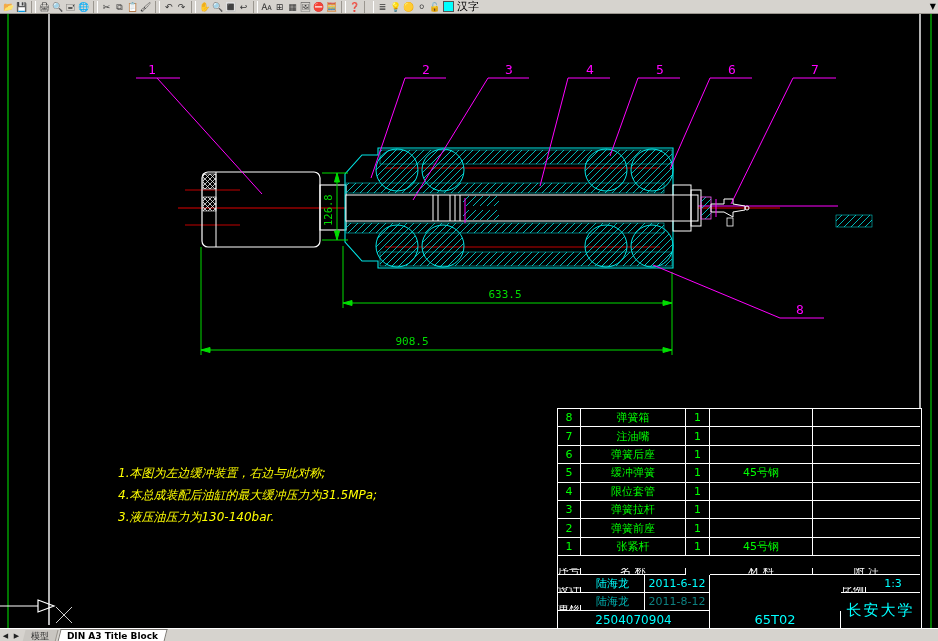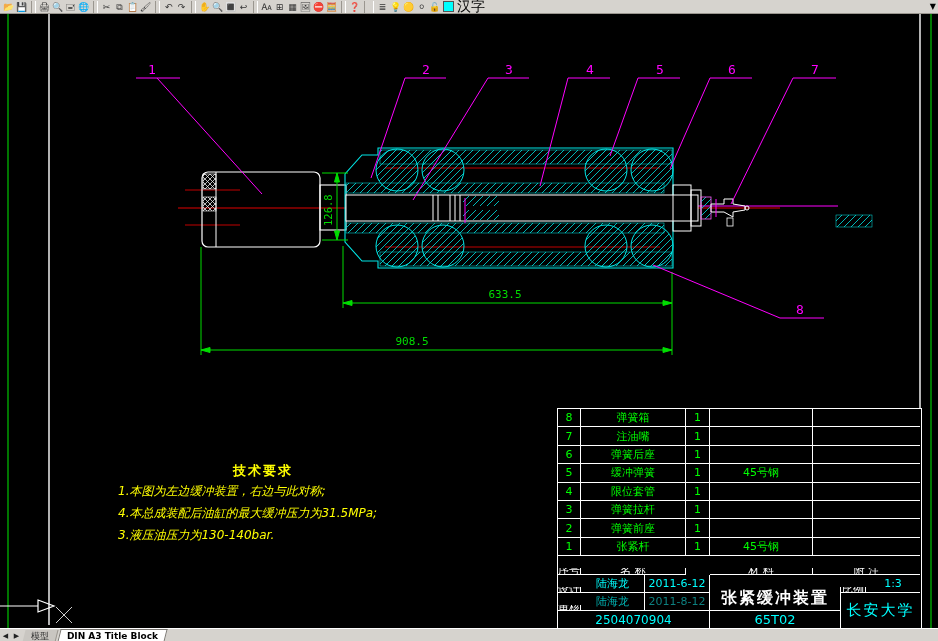--- a/index.html
+++ b/index.html
@@ -6,21 +6,21 @@
     font-family:"DejaVu Sans",sans-serif;}
   
   .toolbar{position:absolute;left:0;top:0;width:938px;height:14px;background:#d6d3ce;
     border-bottom:1px solid #9a968f;display:flex;align-items:center;padding-left:2px;box-sizing:border-box;}
   .ti{display:inline-block;width:13px;height:12px;font-size:9px;line-height:12px;text-align:center;
     color:#333;cursor:default;overflow:hidden;}
   .tsep{display:inline-block;width:5px;height:12px;border-left:1px solid #9a968f;
     border-right:1px solid #fff;margin:0 2px 0 3px;box-sizing:border-box;}
   .tbig{width:10px;}
   .swatch{display:inline-block;width:9px;height:9px;background:#00ffff;border:1px solid #555;margin:0 3px 0 2px;}
-  .layername{font-size:14px;color:#000;line-height:13px;}
+  .layername{font-size:11px;color:#000;line-height:13px;}
   .tb-spacer{flex:1;}
   .ovf{font-size:8px;color:#000;margin-right:2px;}
   
   .canvas{position:absolute;left:0;top:14px;width:938px;height:614px;background:#000;}
   svg text{font-family:"DejaVu Sans Mono",monospace;}
   
   .techreq{position:absolute;left:118px;top:448px;width:290px;color:#ffff00;}
   .techreq .trt{font-size:13px;font-weight:bold;text-align:center;letter-spacing:2px;}
   .techreq .trl{font-size:12px;line-height:22px;white-space:nowrap;font-style:italic;}
   
@@ -209,21 +209,20 @@
     <polygon points="38,586 54,592 38,598"></polygon>
   </g>
   <g stroke="#cccccc" stroke-width="1">
     <line x1="56" y1="593" x2="72" y2="609"></line>
     <line x1="72" y1="593" x2="56" y2="609"></line>
   </g>
 </svg>
 
 
 <div class="techreq">
-  <div class="trt">技术要求</div>
   <div class="trl">1.本图为左边缓冲装置，右边与此对称;</div>
   <div class="trl">4.本总成装配后油缸的最大缓冲压力为31.5MPa;</div>
   <div class="trl">3.液压油压力为130-140bar.</div>
 </div>
 
 
 <div class="tblock">
   <div class="parts">
     <div class="cell">8</div>
     <div class="cell">弹簧箱</div>
@@ -277,21 +276,20 @@
     <div class="cell white">名  称</div>
     <div class="cell hl">数量</div>
     <div class="cell white">材  料</div>
     <div class="cell white noR">附  注</div>
   </div>
 
   <div class="bottomg">
     <div class="cell white" style="grid-column:1;grid-row:1">设计</div>
     <div class="cell cyan" style="grid-column:2;grid-row:1">陆海龙</div>
     <div class="cell cyan" style="grid-column:3;grid-row:1">2011-6-12</div>
-    <div class="cell white big" style="grid-column:4;grid-row:1/3">张紧缓冲装置</div>
     <div class="cell white" style="grid-column:5;grid-row:1">比例</div>
     <div class="cell cyan noR" style="grid-column:6;grid-row:1">1:3</div>
 
     <div class="cell white" style="grid-column:1;grid-row:2">审核</div>
     <div class="cell dimc" style="grid-column:2;grid-row:2">陆海龙</div>
     <div class="cell dimd" style="grid-column:3;grid-row:2">2011-8-12</div>
     <div class="cell cyan univ noR noB" style="grid-column:5/7;grid-row:2/4">长安大学</div>
 
     <div class="cell cyan noB" style="grid-column:1/4;grid-row:3;font-size:12px">2504070904</div>
     <div class="cell cyan noB" style="grid-column:4;grid-row:3;font-size:13px">65T02</div>

